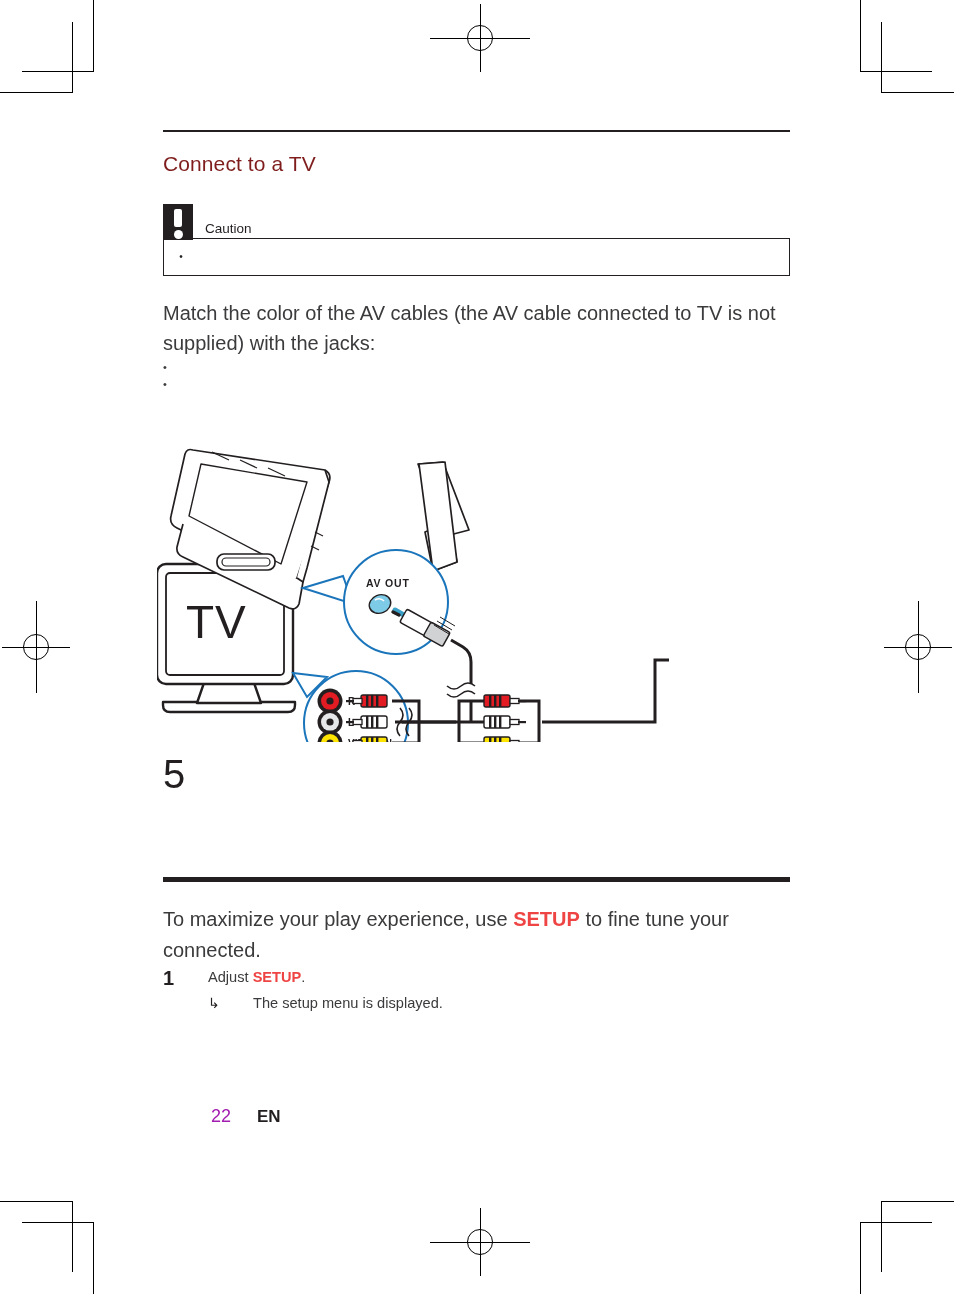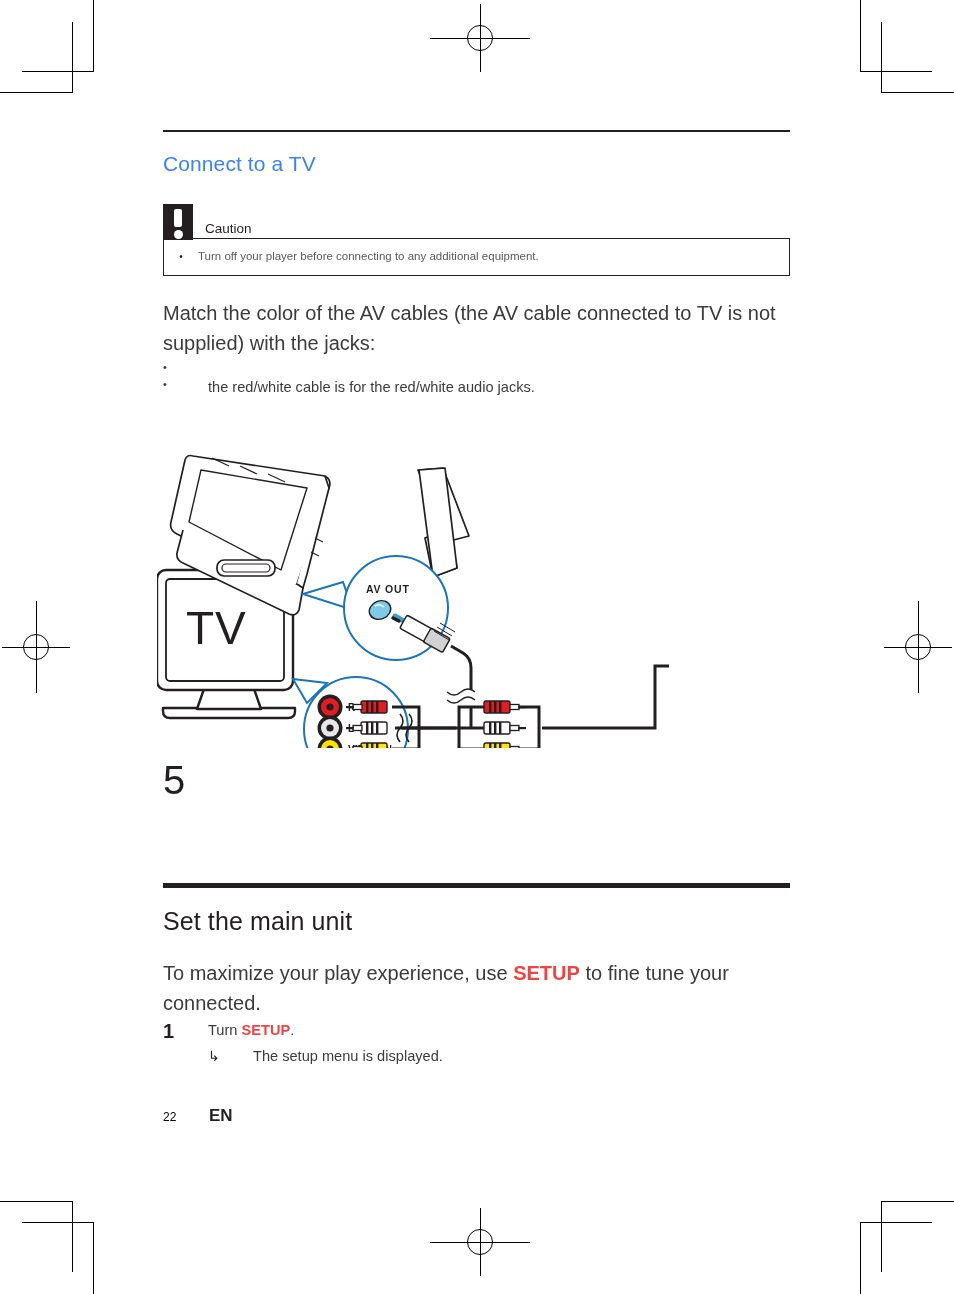--- a/index.html
+++ b/index.html
@@ -40,21 +40,21 @@
   }
 
   .rule-thin { height: 1.5px; background: #231f20; width: 100%; }
   .rule-thick { height: 5px; background: #231f20; width: 100%; }
 
   h2.section-title {
     font-size: 21px;
     font-weight: normal;
     letter-spacing: 0.1px;
     margin: 20px 0 0 0;
-    color: #3b82f6;
+    color: #7f1d1d;
   }
 
   
   .note { margin-top: 28px; position: relative; }
   .note-head {
     display: flex;
     align-items: flex-end;
     height: 36px;
   }
   .note-badge {
@@ -189,23 +189,24 @@
 
   
   #footer {
     position: absolute;
     left: 163px;
     top: 1106px;
     display: flex;
     align-items: baseline;
   }
   #footer .pageno {
-    font-size: 12px;
-    color: #000000;
+    font-size: 18px;
+    color: #a21caf;
     width: 46px;
+    margin-left: 48px;
   }
   #footer .lang {
     font-size: 17px;
     font-weight: bold;
     color: #231f20;
   }
 </style>
 </head>
 <body>
 
@@ -267,34 +268,32 @@
       <div class="note-head">
         <div class="note-badge">
           <div class="bang-bar"></div>
           <div class="bang-dot"></div>
         </div>
         <div class="note-title">Caution</div>
       </div>
       <div class="note-body">
         <div class="note-item">
           <span class="nb">•</span>
-          <span>Turn off your player before connecting to any additional equipment.</span>
         </div>
       </div>
     </div>
 
     <p class="body">Match the color of the AV cables (the AV cable connected to TV is not supplied) with the jacks:</p>
 
     <ul class="bullets">
       <li>
         <span class="bt">•</span>
       </li>
       <li>
         <span class="bt">•</span>
-        <span>the red/white cable is for the red/white audio jacks.</span>
       </li>
     </ul>
 
     <div class="figure">
       <svg width="640" height="330" viewBox="0 0 640 330" xmlns="http://www.w3.org/2000/svg">
 
         <g fill="none" stroke="#231f20" stroke-width="2.4" stroke-linejoin="round" stroke-linecap="round">
           <path d="M6 290 L6 293 Q6 300 13 300 L131 300 Q138 300 138 293 L138 290 Z" fill="#ffffff"></path>
           <path d="M48 268 L40 291 L104 291 L96 268 Z" fill="#ffffff"></path>
           <rect x="0" y="152" width="136" height="120" rx="9" fill="#ffffff"></rect>
@@ -455,27 +454,26 @@
     </div>
 
     <h1 class="chapter">
       <span class="num">5</span>
     </h1>
 
     <div class="spacer-big"></div>
 
     <div class="rule-thick"></div>
 
-    <h2 class="unit-title">Set the main unit</h2>
 
     <p class="body"><span>To maximize your play experience, use </span><span class="b">SETUP</span><span> to fine tune your connected.</span></p>
 
     <div class="step">
       <span class="stepnum">1</span>
-      <span><span>Turn </span><span class="b">SETUP</span><span>.</span></span>
+      <span><span>Adjust </span><span class="b">SETUP</span><span>.</span></span>
     </div>
 
     <div class="substep">
       <span class="arrow">↳</span>
       <span>The setup menu is displayed.</span>
     </div>
 
   </div>
 
   <div id="footer">

